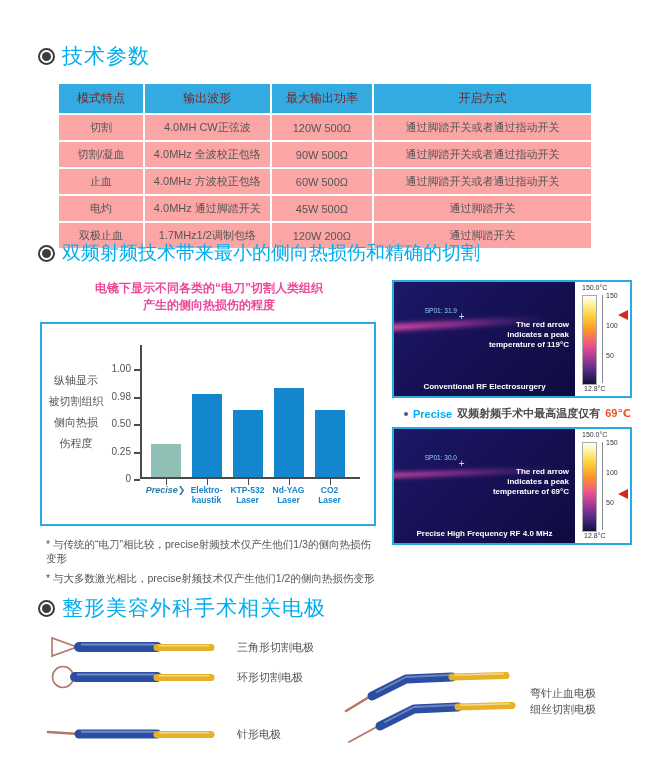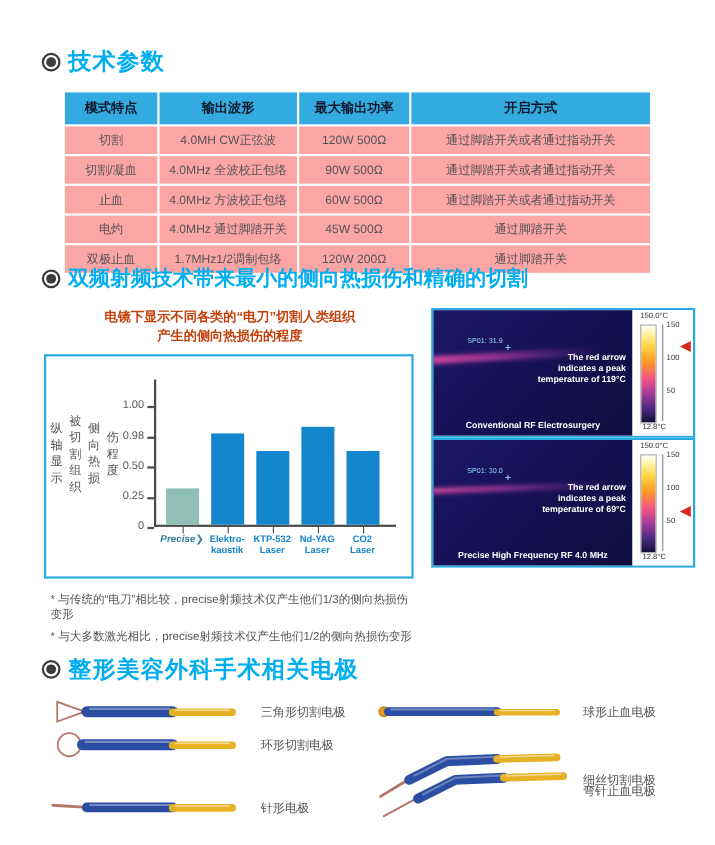--- a/index.html
+++ b/index.html
@@ -4,40 +4,40 @@
 <style>
   html,body{margin:0;padding:0}
   body{
     width:650px;height:768px;position:relative;background:#ffffff;
     font-family:"Liberation Sans","DejaVu Sans",sans-serif;overflow:hidden;
     -webkit-font-smoothing:antialiased;
   }
   .sec-header{display:flex;align-items:center;gap:7px}
   .donut{width:13px;height:13px;border:2.5px solid #3c3c3c;border-radius:50%;position:relative;flex:0 0 auto}
   .donut::after{content:"";position:absolute;inset:2px;background:#3c3c3c;border-radius:50%}
-  .sec-title{font-size:21px;font-weight:bold;color:#00AEEF;letter-spacing:1px;margin:0}
+  .sec-title{font-size:21px;font-weight:normal;color:#00AEEF;letter-spacing:1px;margin:0}
   .sec-title.mid{font-size:19px;letter-spacing:0}
 
   
   #sec1{position:absolute;top:42px;left:38px;width:574px}
   .spec-table{border-collapse:separate;border-spacing:2px;width:536px;margin:12px 0 0 19px}
-  .spec-table th{background:#33ABE0;color:#0f172a;font-size:12px;font-weight:bold;padding:6px 2px;text-align:center}
+  .spec-table th{background:#33ABE0;color:#7f1d1d;font-size:12px;font-weight:normal;padding:6px 2px;text-align:center}
   .spec-table td{background:#fca5a5;color:#555;font-size:11px;padding:5px 2px;text-align:center}
   .c0{width:78px}.c1{width:118px}.c2{width:94px}.c3{width:208px}
 
   
   #sec2h{position:absolute;top:240px;left:38px}
   #sec2-left{position:absolute;top:280px;left:40px;width:338px}
   #sec2-right{position:absolute;top:280px;left:392px;width:240px}
-  .subtitle{font-size:12px;font-weight:bold;color:#c2410c;text-align:center;line-height:17px;margin:0}
+  .subtitle{font-size:12px;font-weight:bold;color:#ec4899;text-align:center;line-height:17px;margin:0}
   .subtitle.right{text-align:left;margin-top:2px}
 
   .chart-box{box-sizing:border-box;width:336px;height:204px;border:2px solid #29ABE2;margin-top:8px;
     display:flex;padding:14px 8px 12px 4px;background:#fff}
-  .ylabel{width:60px;display:flex;flex-direction:row;align-items:center;
+  .ylabel{width:60px;display:flex;flex-direction:column;justify-content:center;align-items:center;
     gap:6px;font-size:11px;color:#555;padding-bottom:26px;flex:0 0 auto}
   .plot-wrap{flex:1;display:flex;flex-direction:column;justify-content:center}
   .plot-row{display:flex;align-items:flex-end}
   .yticks{position:relative;width:34px;height:134px;flex:0 0 auto}
   .yticks span{position:absolute;right:9px;font-size:10px;color:#555}
   .yticks span::after{content:"";position:absolute;right:-9px;top:55%;width:6px;height:1.5px;background:#4a4a4a}
   .plot-area{position:relative;height:132px;width:212px;border-left:2px solid #4a4a4a;border-bottom:2px solid #4a4a4a;
     display:flex;align-items:flex-end;padding:0 3px}
   .bar-slot{position:relative;width:41px;display:flex;justify-content:center}
   .bar-slot::after{content:"";position:absolute;left:50%;bottom:-8px;width:1.5px;height:6px;background:#4a4a4a}
@@ -236,20 +236,26 @@
       <div class="s-bar"></div>
       <div class="s-rule"></div>
       <div class="s-t" style="top:10px">150</div>
       <div class="s-t" style="top:40px">100</div>
       <div class="s-t" style="top:70px">50</div>
       <div class="s-arrow" style="top:28px"></div>
       <div class="s-bottom">12.8°C</div>
     </div>
   </div>
 
+  <p class="bullet">
+    <span class="dot slate"></span>
+    <span class="hl-cyan">Precise</span>
+    <span>双频射频手术中最高温度仅有</span>
+    <span class="hl-orange">69℃</span>
+  </p>
 
   <div class="thermal">
     <div class="th-img">
       <div class="streak s2"></div>
       <div class="spot">
         <span>SP01: 30.0</span>
         <span class="cross">+</span>
       </div>
       <div class="anno">
         <div>The red arrow</div>
@@ -303,31 +309,21 @@
       <path d="M34,12 L112,12" stroke="#2b4ea2" stroke-width="9" stroke-linecap="round"></path>
       <path d="M36,9.8 L110,9.8" stroke="rgba(255,255,255,0.35)" stroke-width="2"></path>
       <path d="M112,12.5 L166,12.5" stroke="#e6b125" stroke-width="7" stroke-linecap="round"></path>
       <path d="M114,10.7 L164,10.7" stroke="rgba(255,255,255,0.5)" stroke-width="1.5"></path>
     </svg>
     <span class="el-label" style="margin-left:20px">针形电极</span>
   </div>
 </div>
 
 <div id="el-right">
-  <div class="el-row" style="top:2px;left:0">
-    <svg class="el-svg" width="172" height="22" viewBox="0 0 172 22">
-      <circle cx="9" cy="11" r="4.5" fill="#e09a20" stroke="#c07a10" stroke-width="1"></circle>
-      <path d="M13,11 L112,11" stroke="#2b4ea2" stroke-width="8" stroke-linecap="round"></path>
-      <path d="M15,9 L110,9" stroke="rgba(255,255,255,0.35)" stroke-width="1.8"></path>
-      <path d="M112,11.5 L166,11.5" stroke="#e6b125" stroke-width="6" stroke-linecap="round"></path>
-      <path d="M114,10 L164,10" stroke="rgba(255,255,255,0.5)" stroke-width="1.3"></path>
-    </svg>
-    <span class="el-label" style="margin-left:18px">球形止血电极</span>
-  </div>
-  <div class="el-row" style="top:45px;left:0;align-items:flex-end">
+  <div class="el-row" style="top:32px;left:0;align-items:center">
     <svg class="el-svg" width="172" height="48" viewBox="0 0 172 48">
       <path d="M6,45 L34,28" stroke="#b5756a" stroke-width="2.6" stroke-linecap="round"></path>
       <path d="M32,30 L66,13 L112,11" fill="none" stroke="#2b4ea2" stroke-width="9" stroke-linecap="round" stroke-linejoin="round"></path>
       <path d="M36,26.5 L66,11 L110,9" fill="none" stroke="rgba(255,255,255,0.3)" stroke-width="1.8"></path>
       <path d="M112,11 L166,9.5" stroke="#e6b125" stroke-width="7" stroke-linecap="round"></path>
       <path d="M114,9.2 L164,7.8" stroke="rgba(255,255,255,0.5)" stroke-width="1.4"></path>
     </svg>
     <span class="el-label" style="margin-left:18px;margin-top:6px">弯针止血电极</span>
   </div>
   <div class="el-row" style="top:62px;left:6px;align-items:flex-start">

